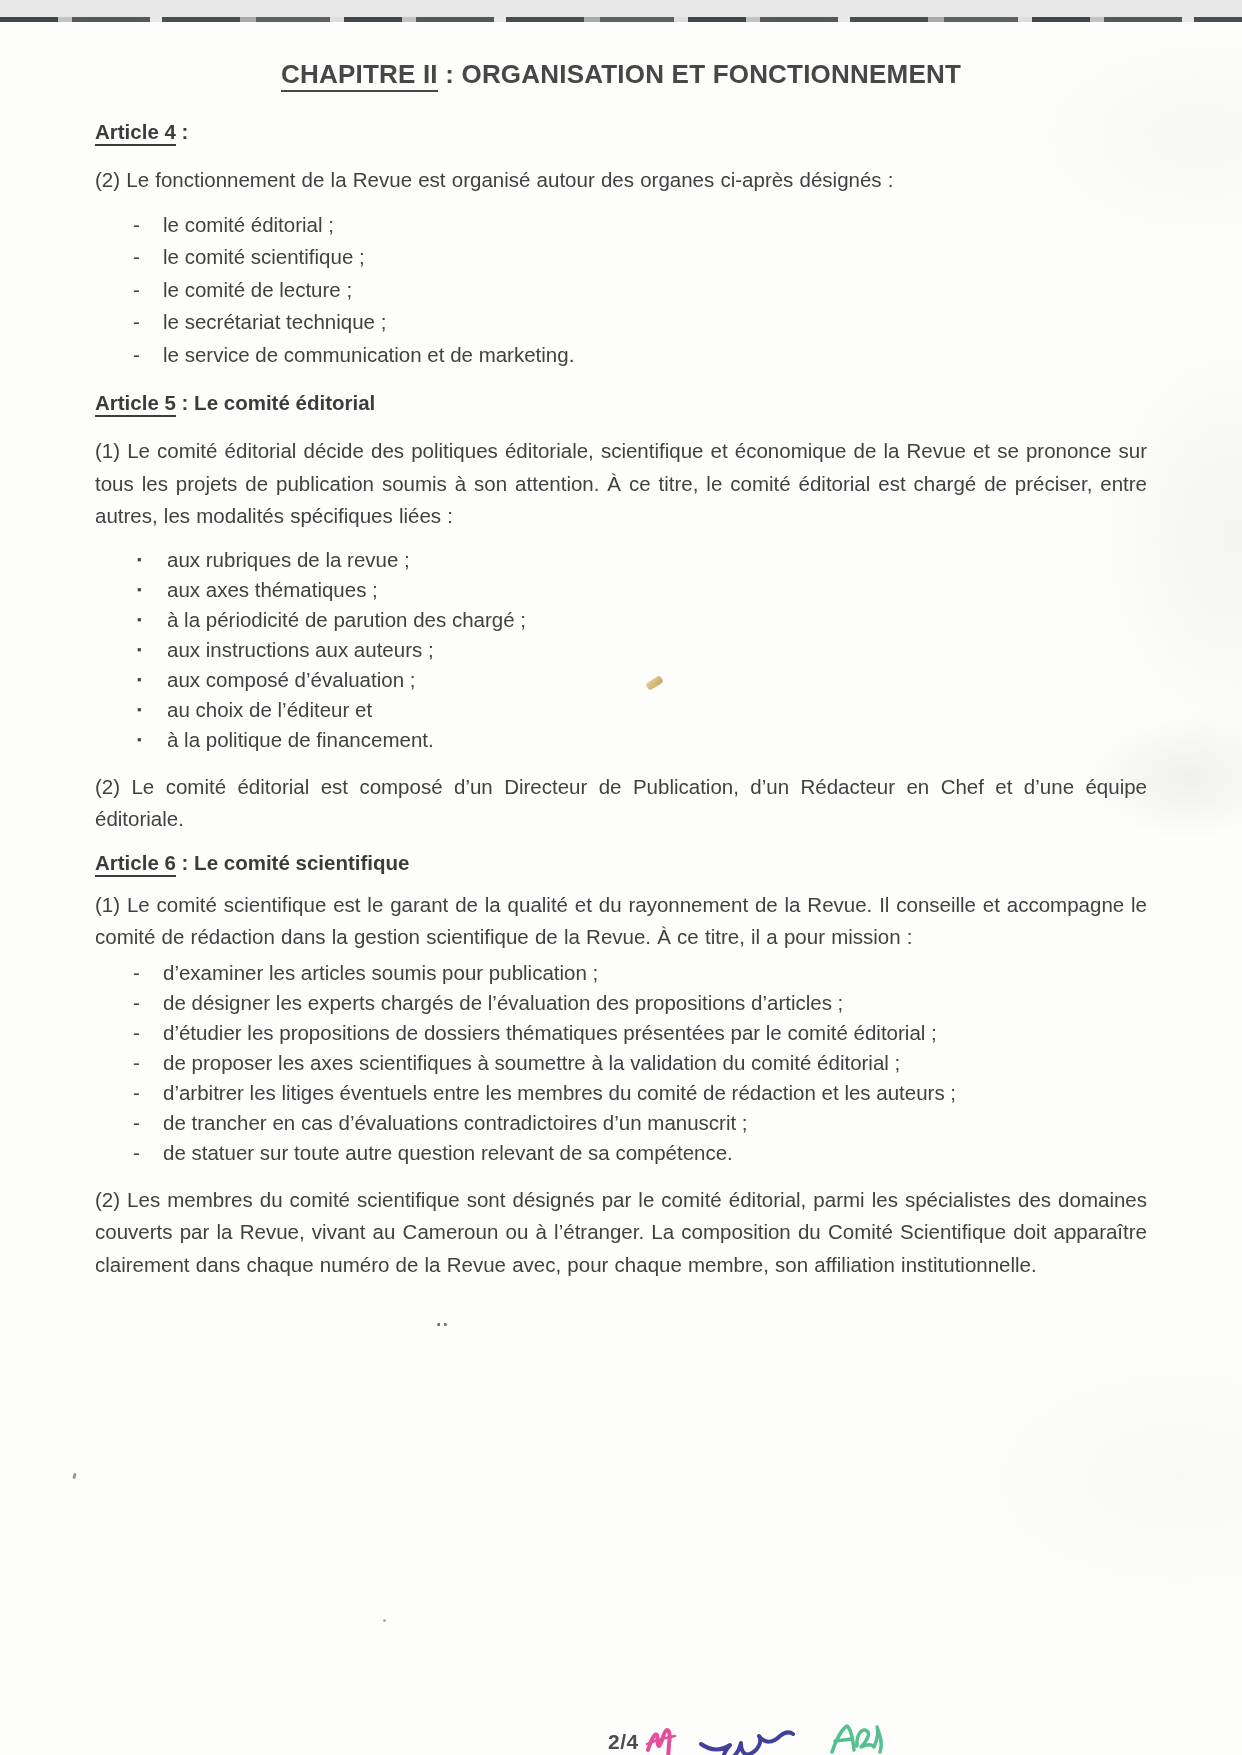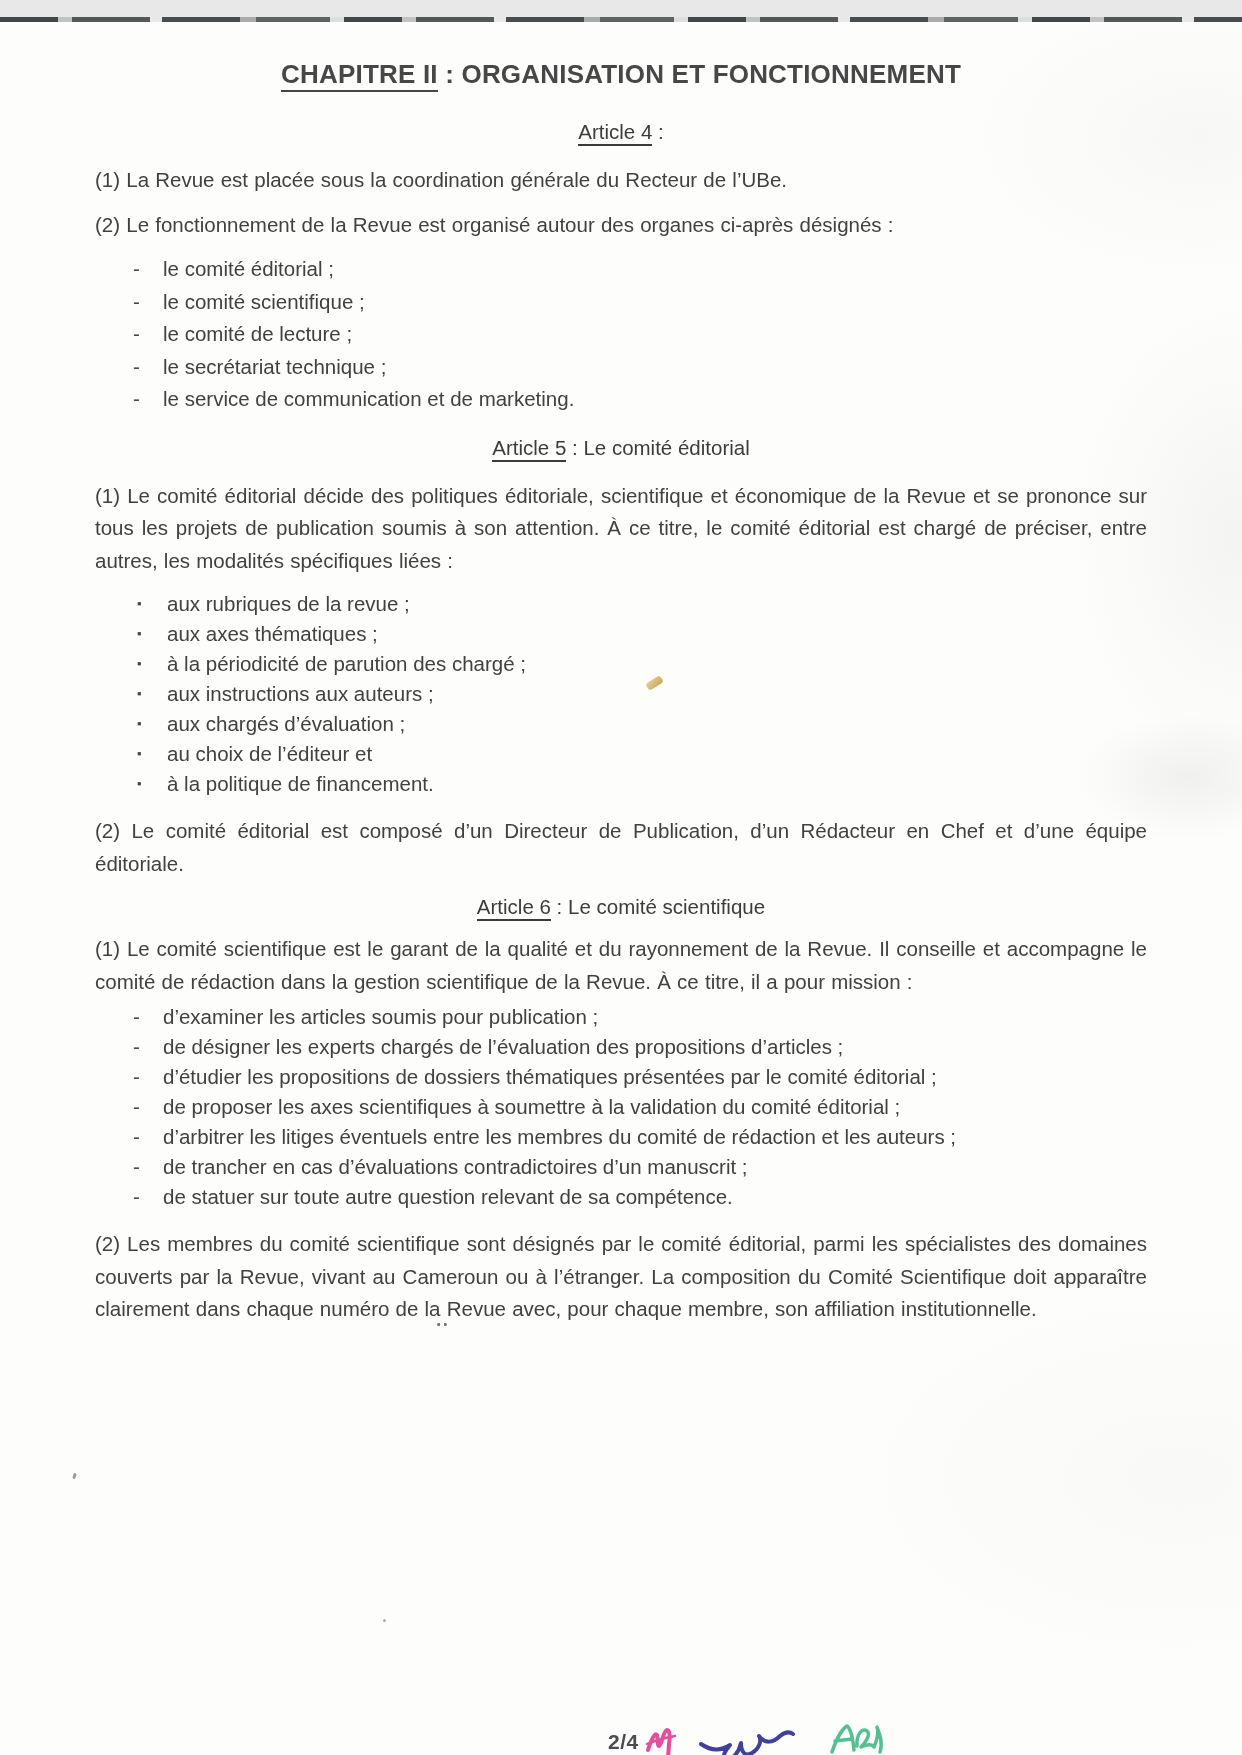--- a/index.html
+++ b/index.html
@@ -32,21 +32,21 @@
   }
   .doc-title {
     text-align: center;
     font-size: 26px; font-weight: bold; color: #474747;
     letter-spacing: 0.2px;
     margin-bottom: 30px;
     white-space: nowrap;
   }
   .u { border-bottom: 2.5px solid currentColor; padding-bottom: 1px; }
   .article-heading {
-    font-size: 20.5px; font-weight: normal; color: #3c3c3c; text-align: center;
+    font-size: 20.5px; font-weight: bold; color: #3c3c3c;
   }
   .h4head { margin: 0 0 20px 0; }
   .h5head { margin: 14px 0 20px 0; }
   .h6head { margin: 4px 0 14px 0; }
   .para {
     font-size: 20.5px; line-height: 32.5px; color: #414141;
     text-align: justify;
     word-spacing: 0.5px;
     margin-bottom: 12px;
   }
@@ -89,21 +89,20 @@
 <div class="page">
 
   <div class="scan-edge"></div>
 
   <div class="content">
 
     <div class="doc-title"><span class="u">CHAPITRE II</span><span> : ORGANISATION ET FONCTIONNEMENT</span></div>
 
     <div class="article-heading h4head"><span class="u">Article 4</span><span> :</span></div>
 
-    <p class="para">(1) La Revue est placée sous la coordination générale du Recteur de l’UBe.</p>
     <p class="para">(2) Le fonctionnement de la Revue est organisé autour des organes ci-après désignés :</p>
 
     <div class="list">
       <div class="li">
           <span class="li-marker">-</span>
           <span class="li-text">le comité éditorial ;</span>
         </div>
       <div class="li">
           <span class="li-marker">-</span>
           <span class="li-text">le comité scientifique ;</span>
@@ -138,21 +137,21 @@
       <div class="li">
           <span class="li-marker square">▪</span>
           <span class="li-text">à la périodicité de parution des chargé ;</span>
         </div>
       <div class="li">
           <span class="li-marker square">▪</span>
           <span class="li-text">aux instructions aux auteurs ;</span>
         </div>
       <div class="li">
           <span class="li-marker square">▪</span>
-          <span class="li-text">aux chargés d’évaluation ;</span>
+          <span class="li-text">aux composé d’évaluation ;</span>
         </div>
       <div class="li">
           <span class="li-marker square">▪</span>
           <span class="li-text">au choix de l’éditeur et</span>
         </div>
       <div class="li">
           <span class="li-marker square">▪</span>
           <span class="li-text">à la politique de financement.</span>
         </div>
     </div>

